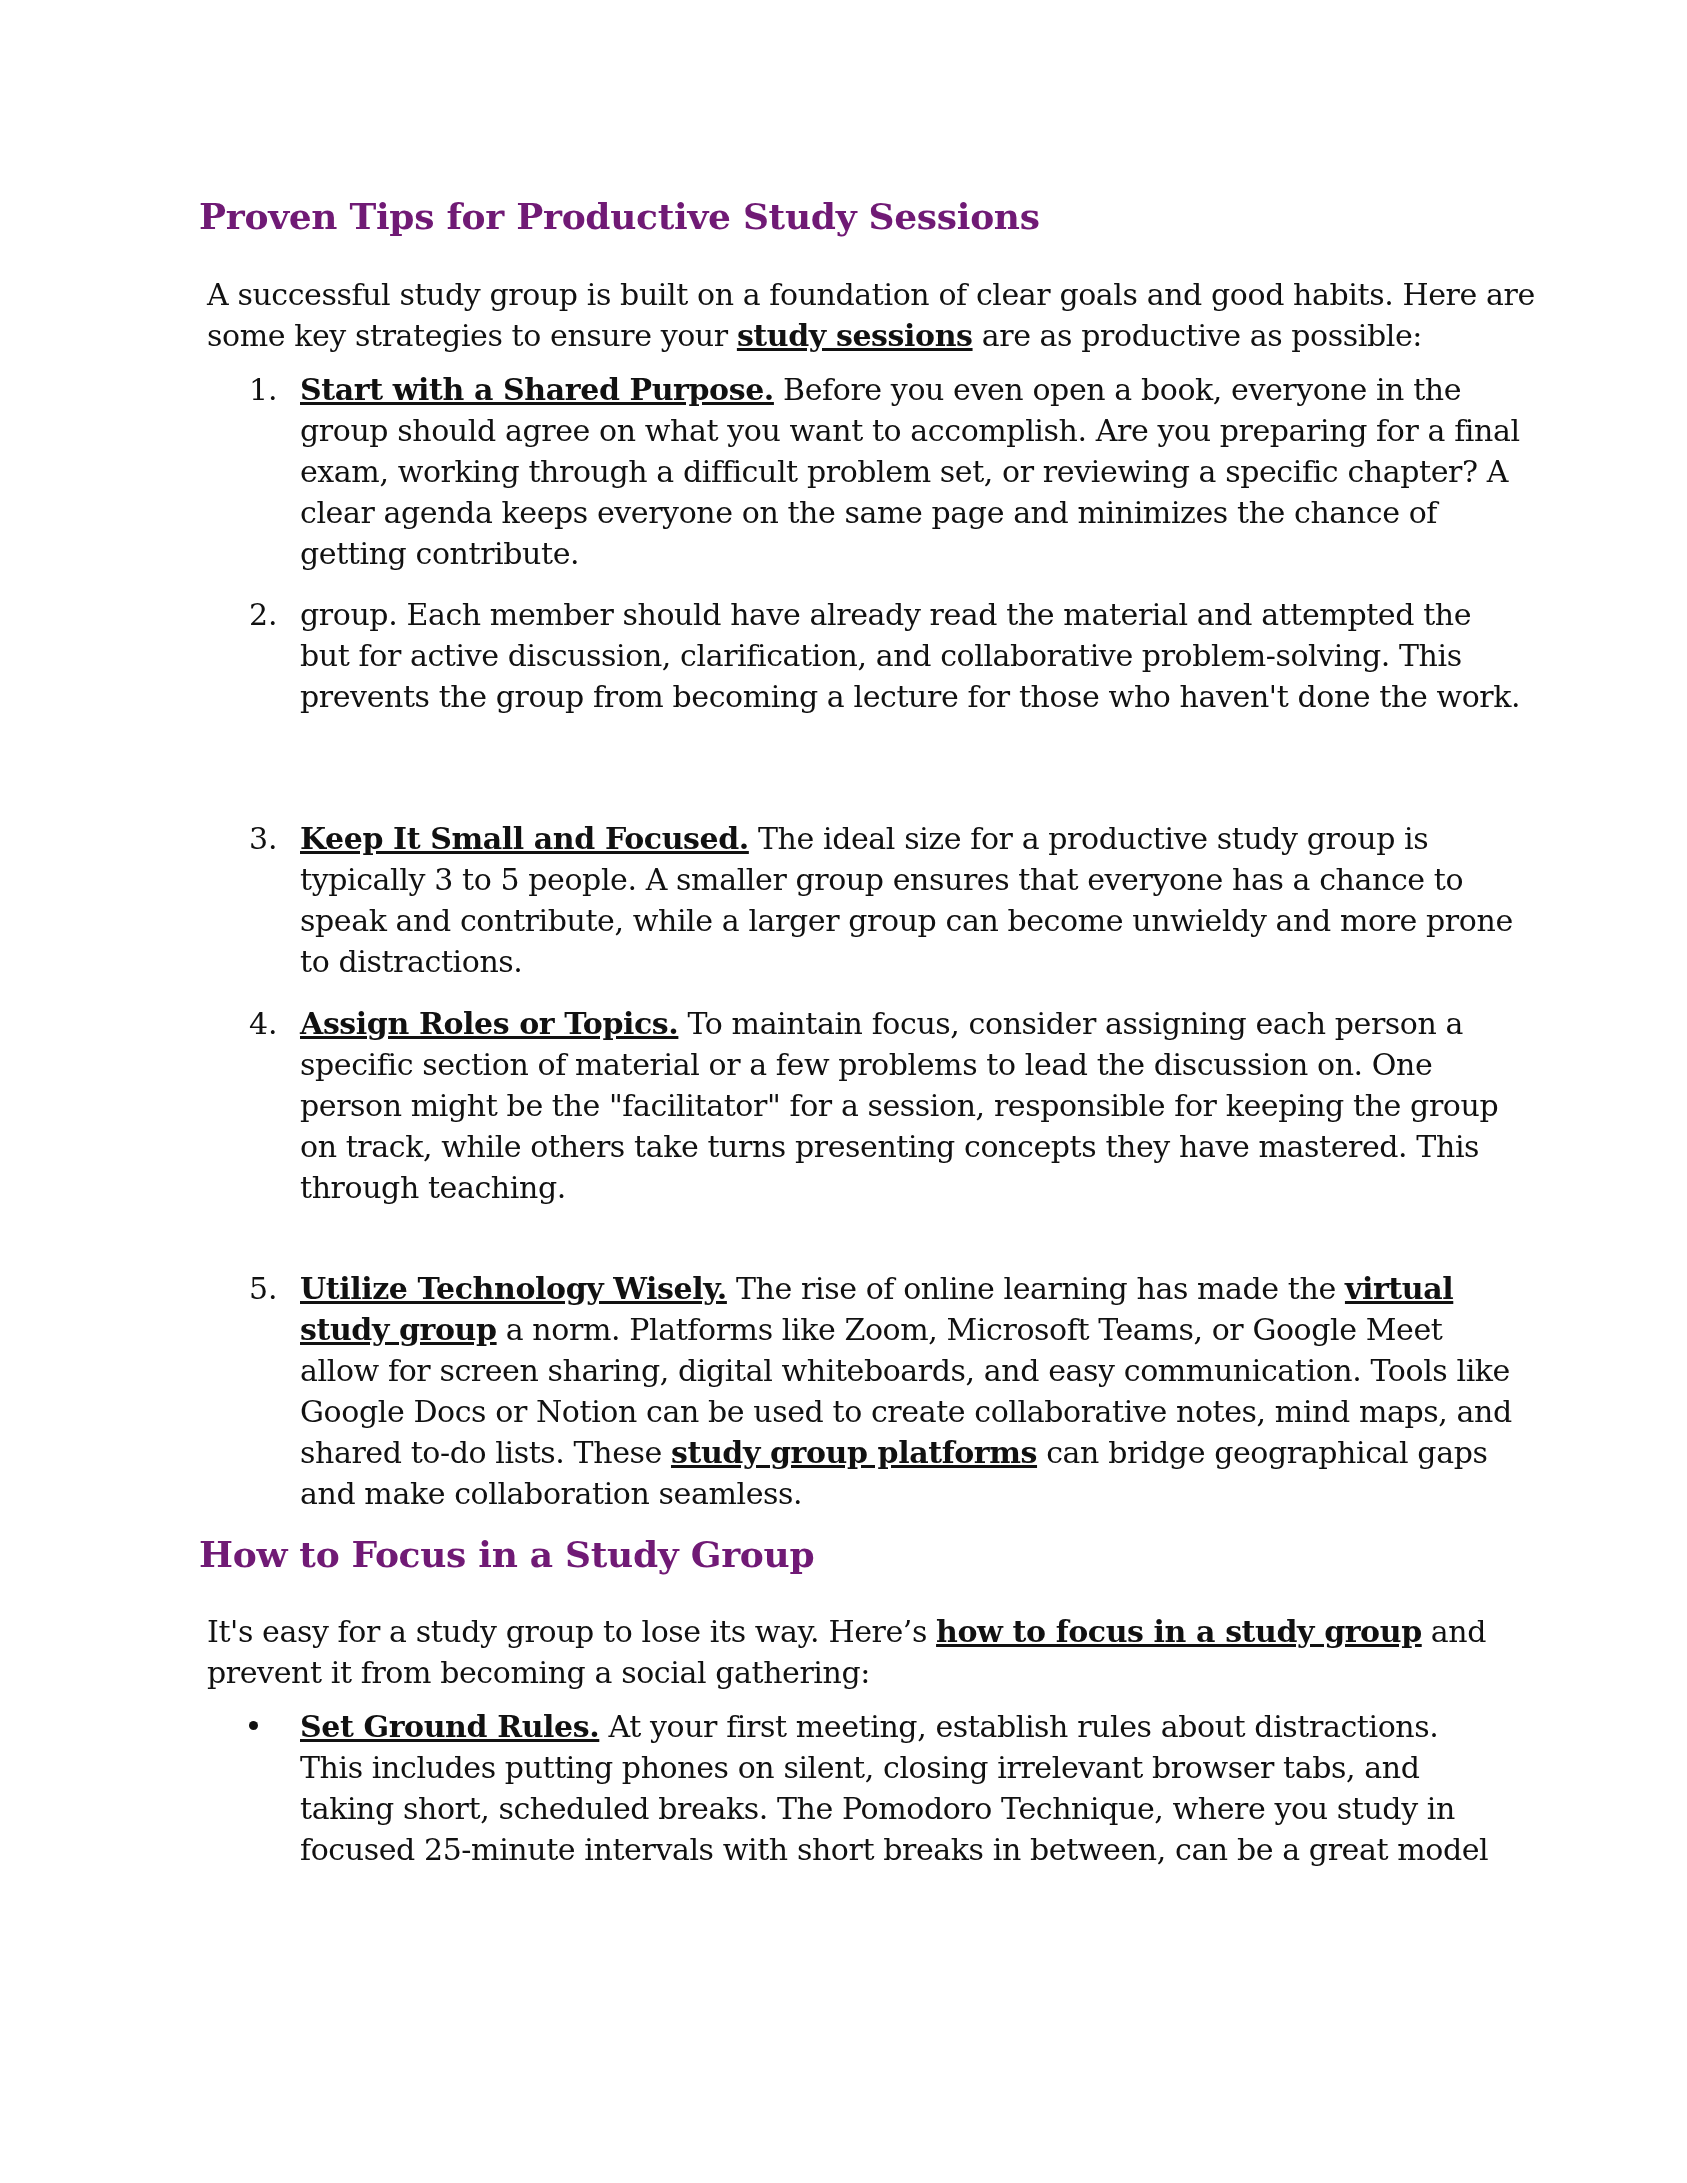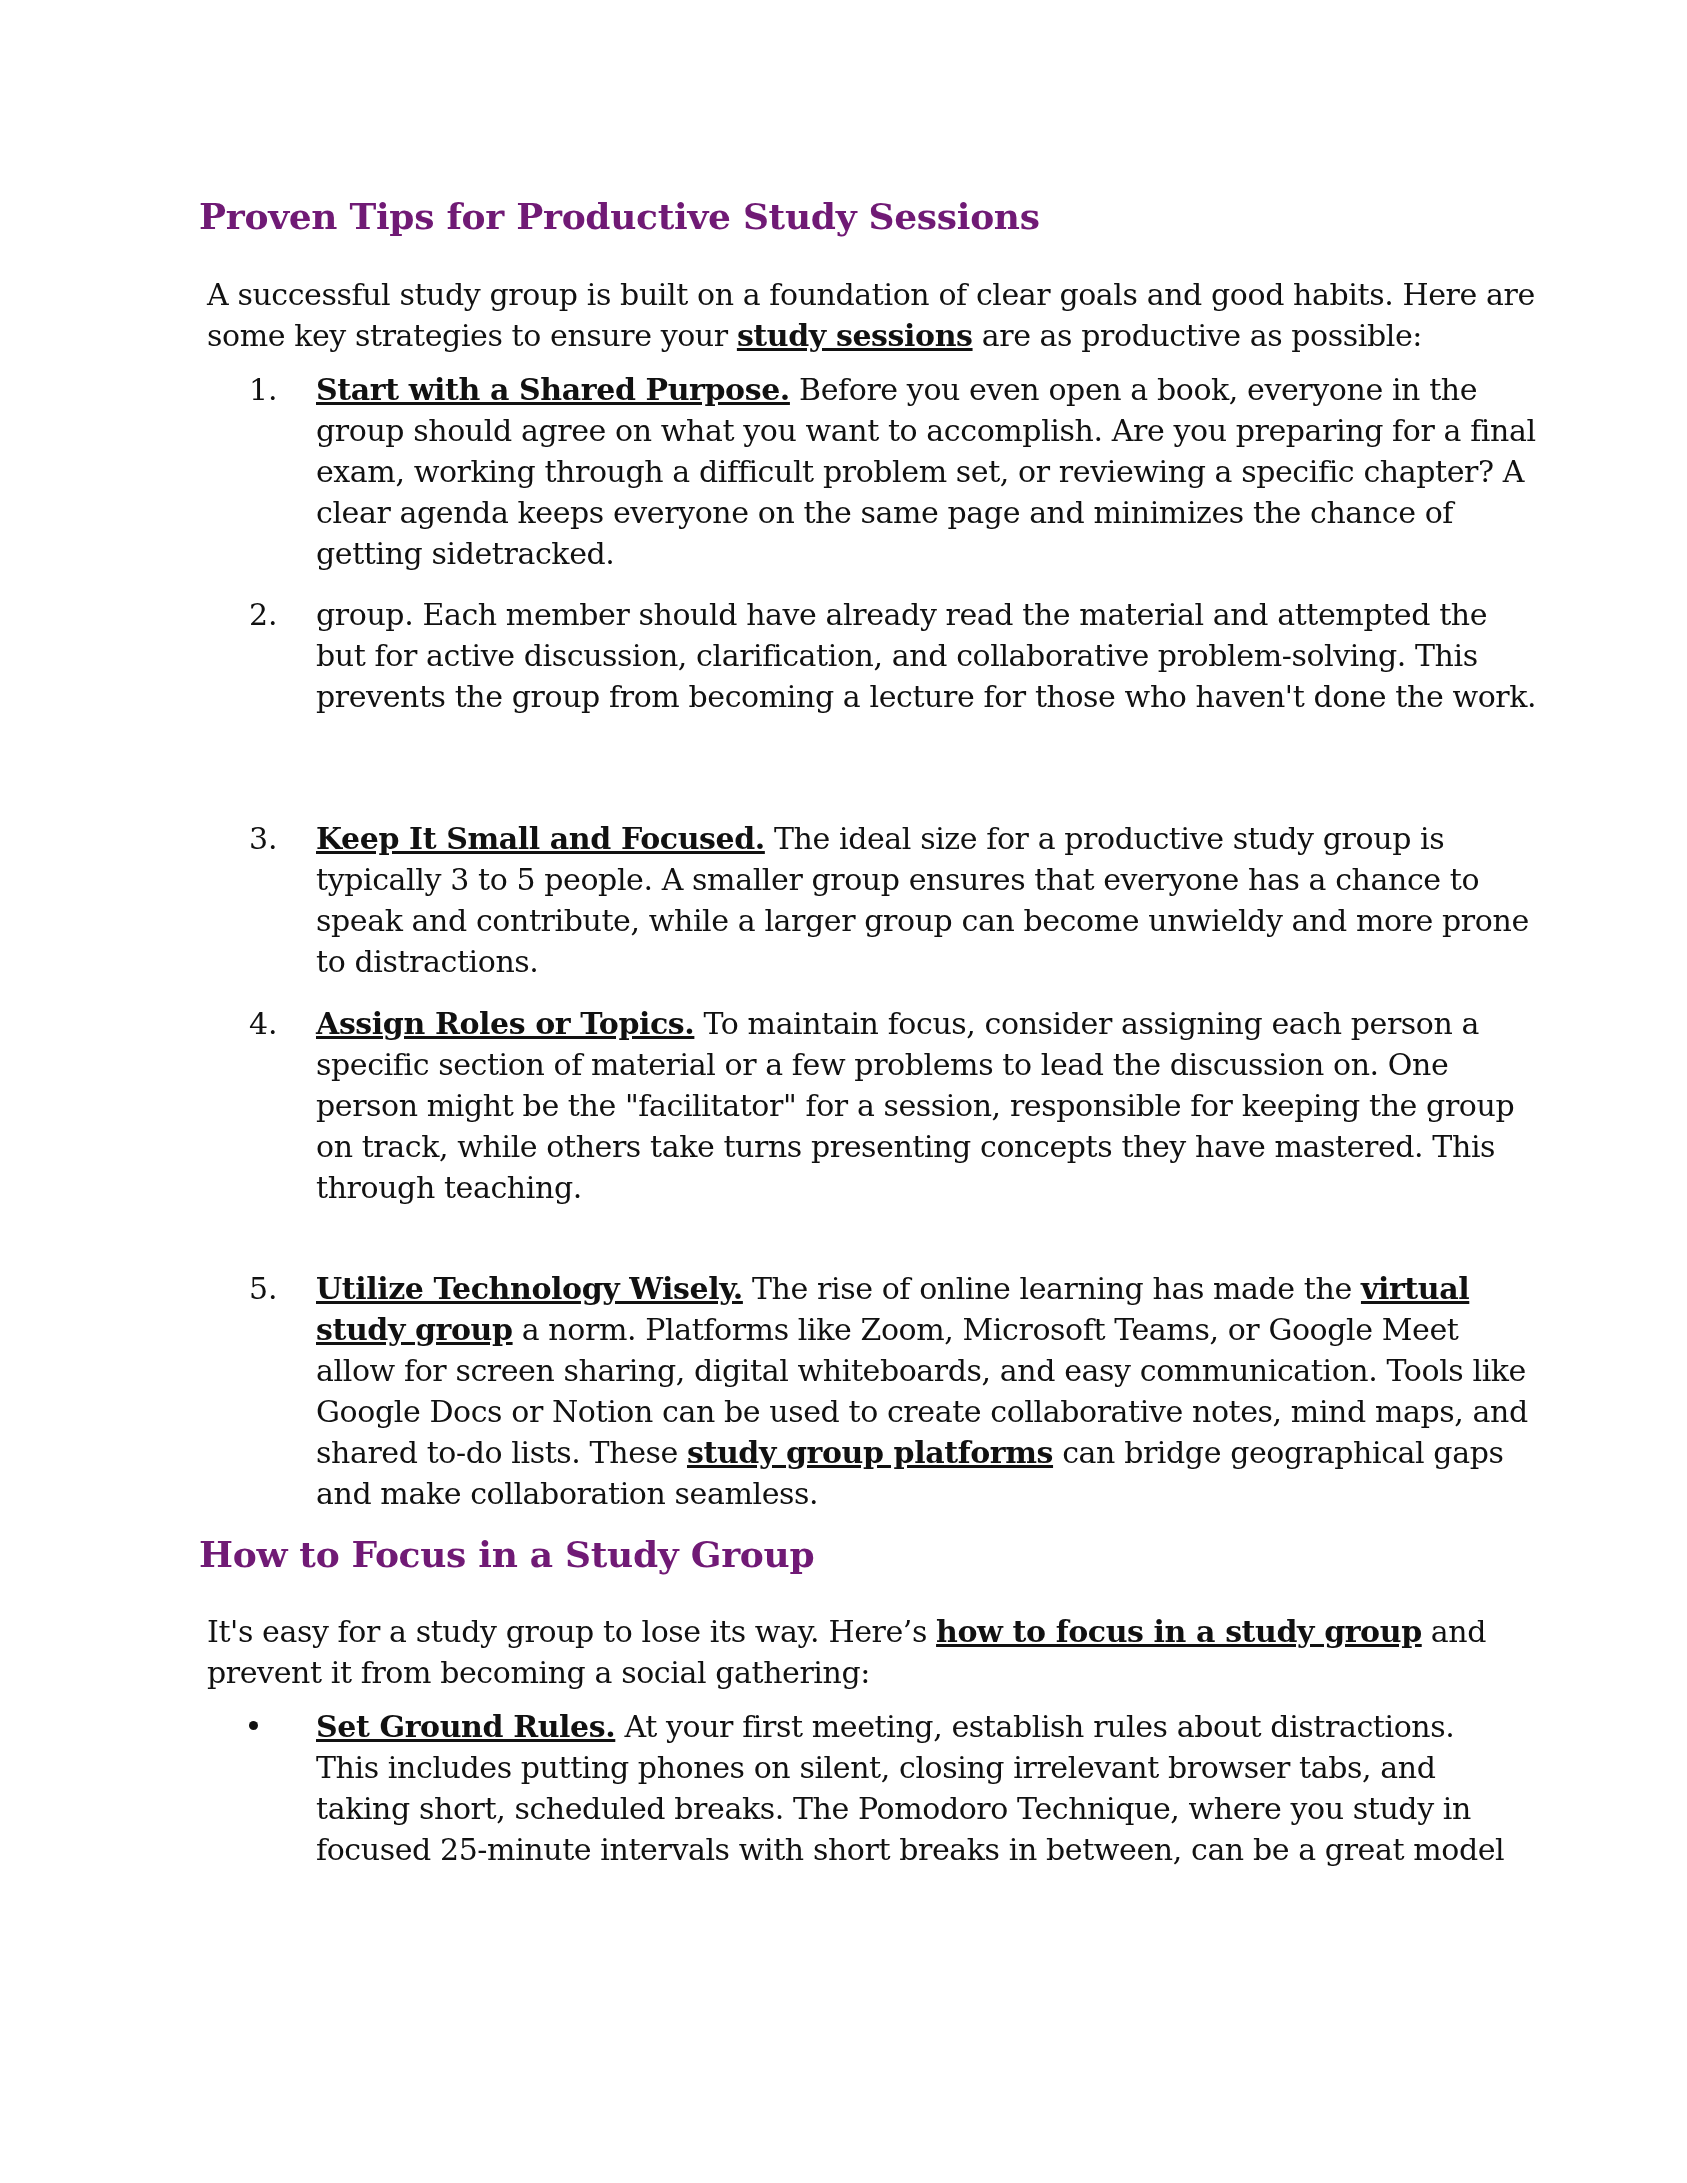--- a/index.html
+++ b/index.html
@@ -5,21 +5,21 @@
   html, body { margin: 0; padding: 0; background: #ffffff; }
   body { width: 1687px; height: 2183px; position: relative; overflow: hidden;
          font-family: "DejaVu Serif", "Liberation Serif", serif; color: #111111; }
   .page { position: absolute; left: 0; top: 0; width: 1687px; height: 2183px; background: #fff; }
   .heading { position: absolute; left: 199px; margin: 0; font-weight: bold;
              font-size: 36px; line-height: 41px; white-space: nowrap; color: #701a75; letter-spacing: -0.3px; }
   .para { position: absolute; left: 199px; margin: 8px; font-size: 30px; line-height: 41px; white-space: nowrap; letter-spacing: -0.4px; }
   .item { position: absolute; left: 199px; width: 1292px; }
   .marker { position: absolute; left: 50px; top: 0; font-size: 30px; line-height: 41px; }
   .bullet { position: absolute; left: 50px; top: 14.5px; width: 9.2px; height: 9.2px; border-radius: 50%; background: #111; }
-  .item-body { position: absolute; left: 117px; top: 0; font-size: 30px; line-height: 41px; white-space: nowrap; letter-spacing: -0.4px; }
+  .item-body { position: absolute; left: 101px; top: 0; font-size: 30px; line-height: 41px; white-space: nowrap; letter-spacing: -0.4px; }
   .line { display: block; height: 41px; }
   b { font-weight: bold; text-decoration: underline; }
 </style>
 </head>
 <body>
 
 <div class="page">
 
   <h1 class="heading" style="top:196px">Proven Tips for Productive Study Sessions</h1>
   <div class="para" style="top:266px">
@@ -28,21 +28,21 @@
     </div>
 
   <div>
     <div class="item" style="top:369px">
       <span class="marker">1.</span>
       <div class="item-body">
           <span class="line"><b>Start with a Shared Purpose.</b><span> Before you even open a book, everyone in the</span></span>
           <span class="line"><span>group should agree on what you want to accomplish. Are you preparing for a final</span></span>
           <span class="line"><span>exam, working through a difficult problem set, or reviewing a specific chapter? A</span></span>
           <span class="line"><span>clear agenda keeps everyone on the same page and minimizes the chance of</span></span>
-          <span class="line"><span>getting sidetracked.</span></span>
+          <span class="line"><span>getting contribute.</span></span>
         </div>
     </div>
     <div class="item" style="top:594px">
       <span class="marker">2.</span>
       <div class="item-body">
           <span class="line"><span>group. Each member should have already read the material and attempted the</span></span>
           <span class="line"><span>but for active discussion, clarification, and collaborative problem-solving. This</span></span>
           <span class="line"><span>prevents the group from becoming a lecture for those who haven't done the work.</span></span>
         </div>
     </div>

